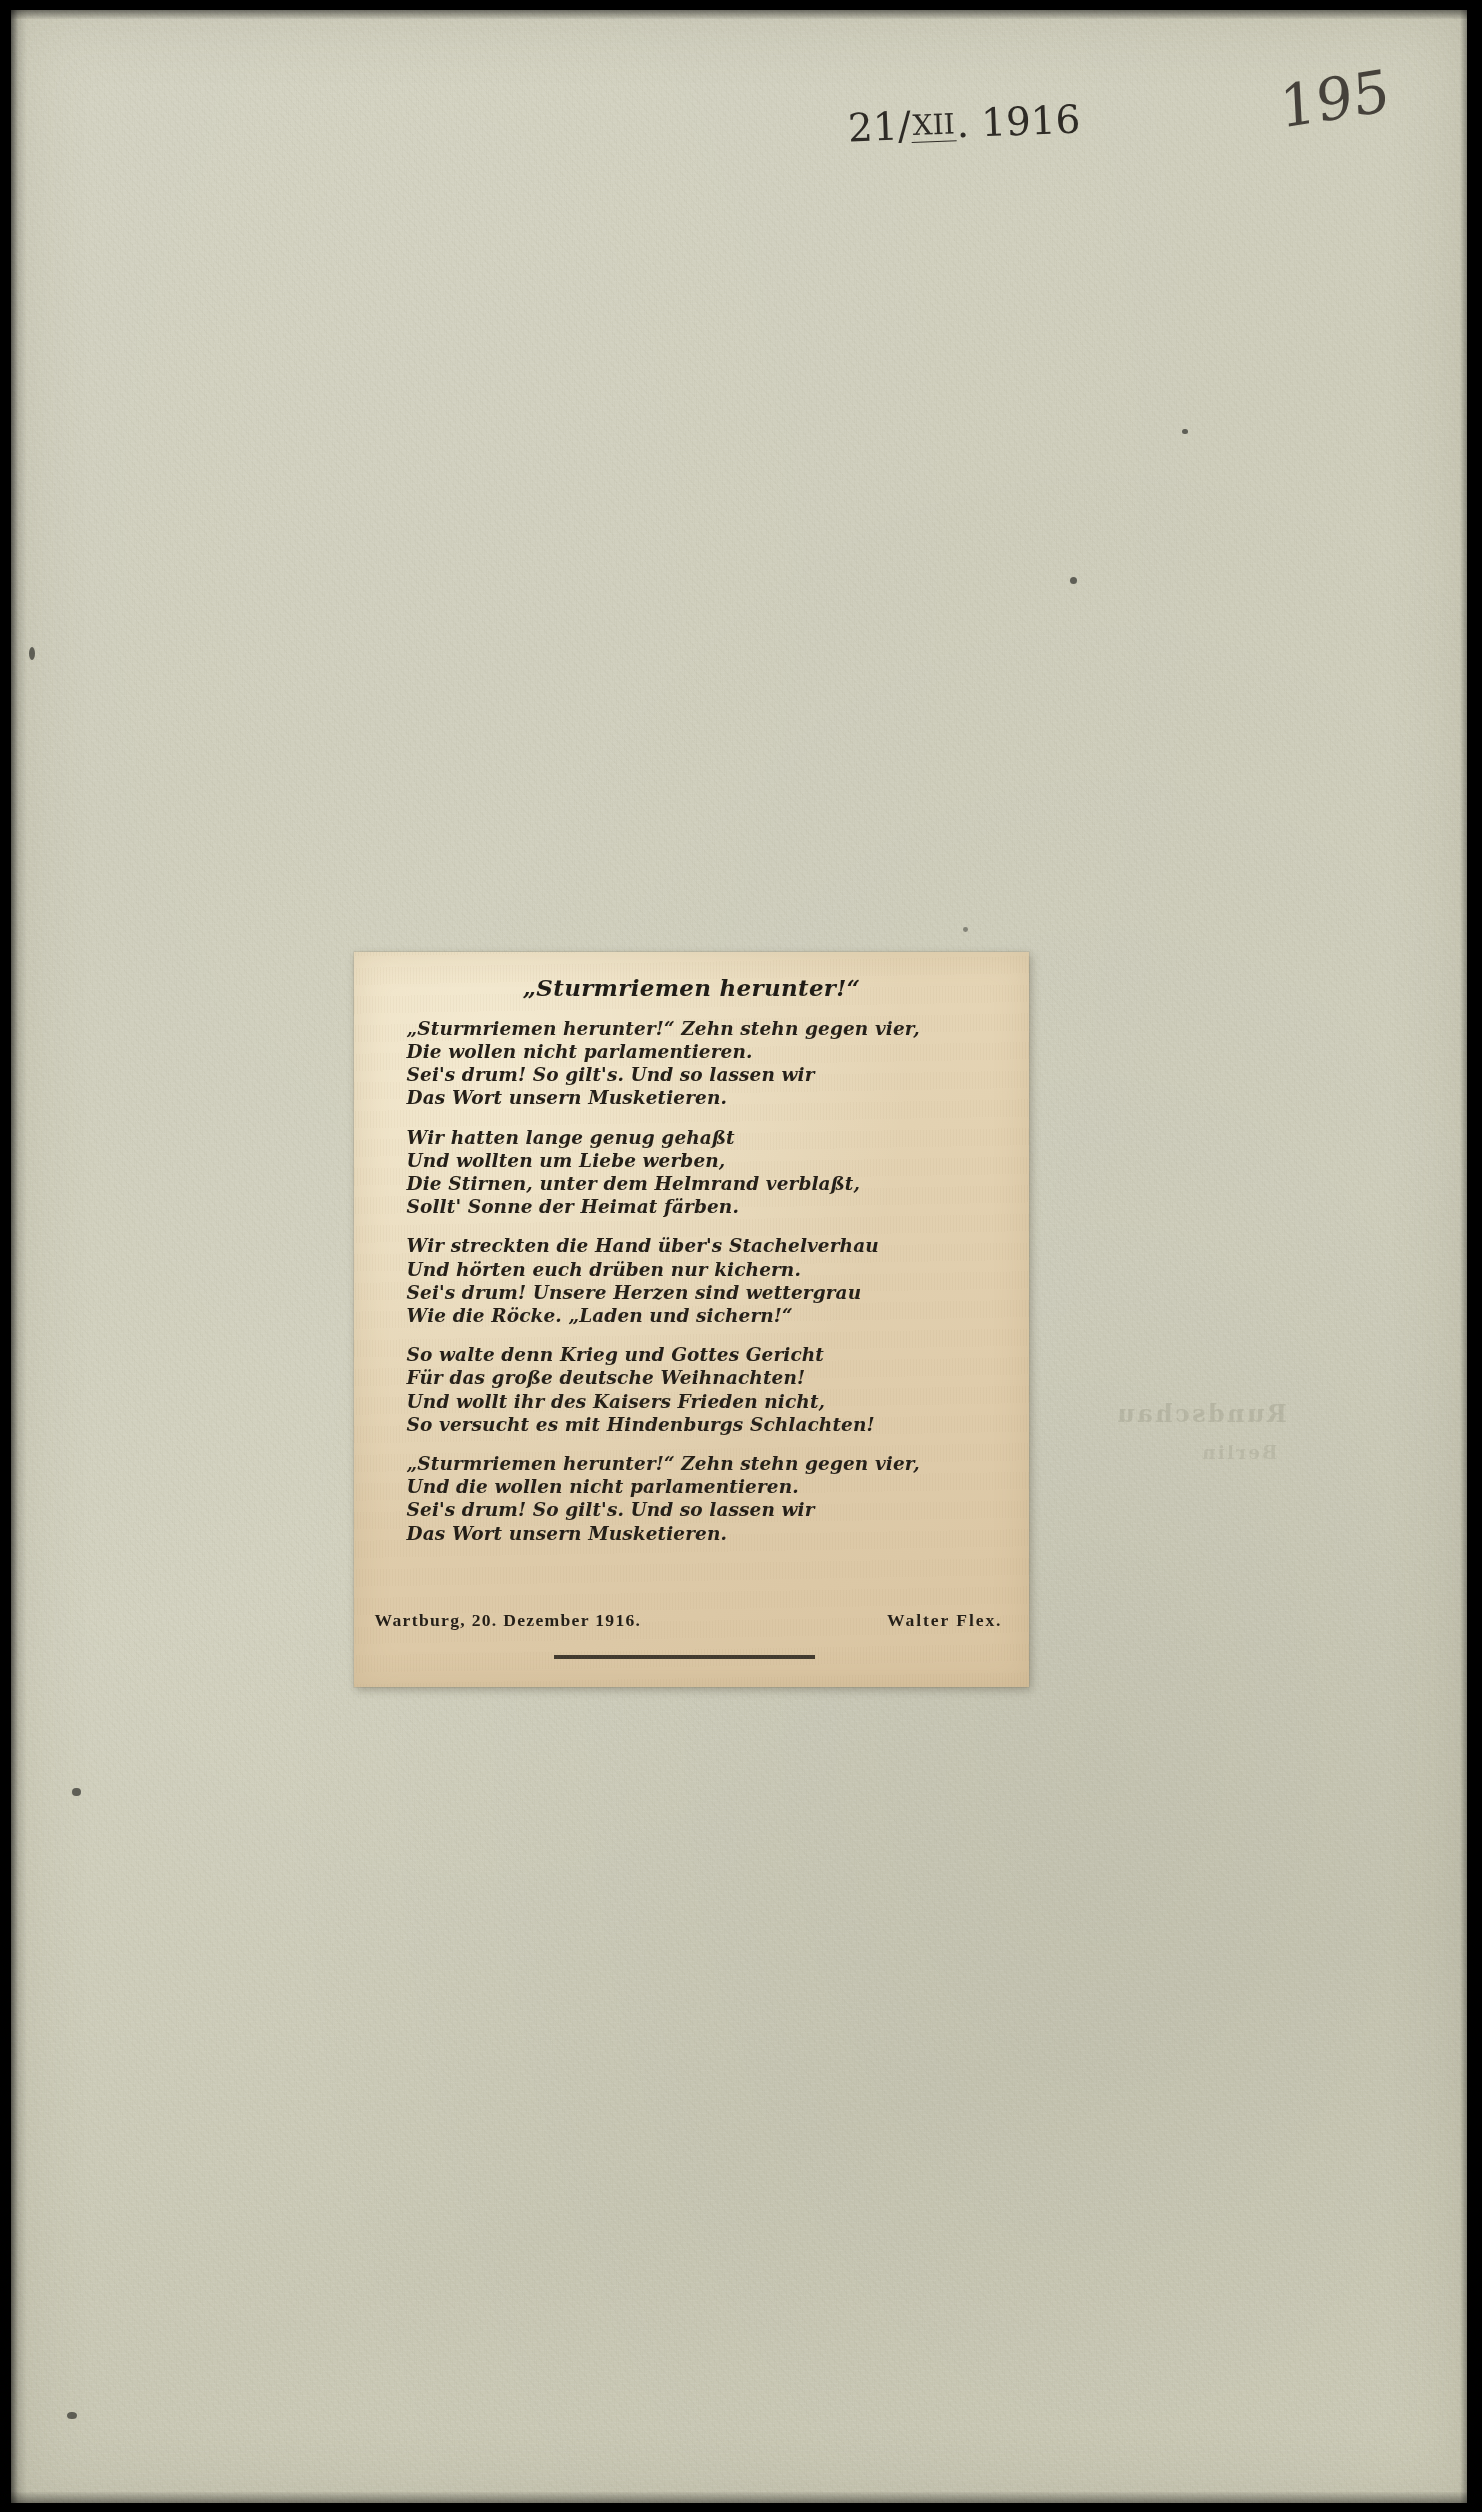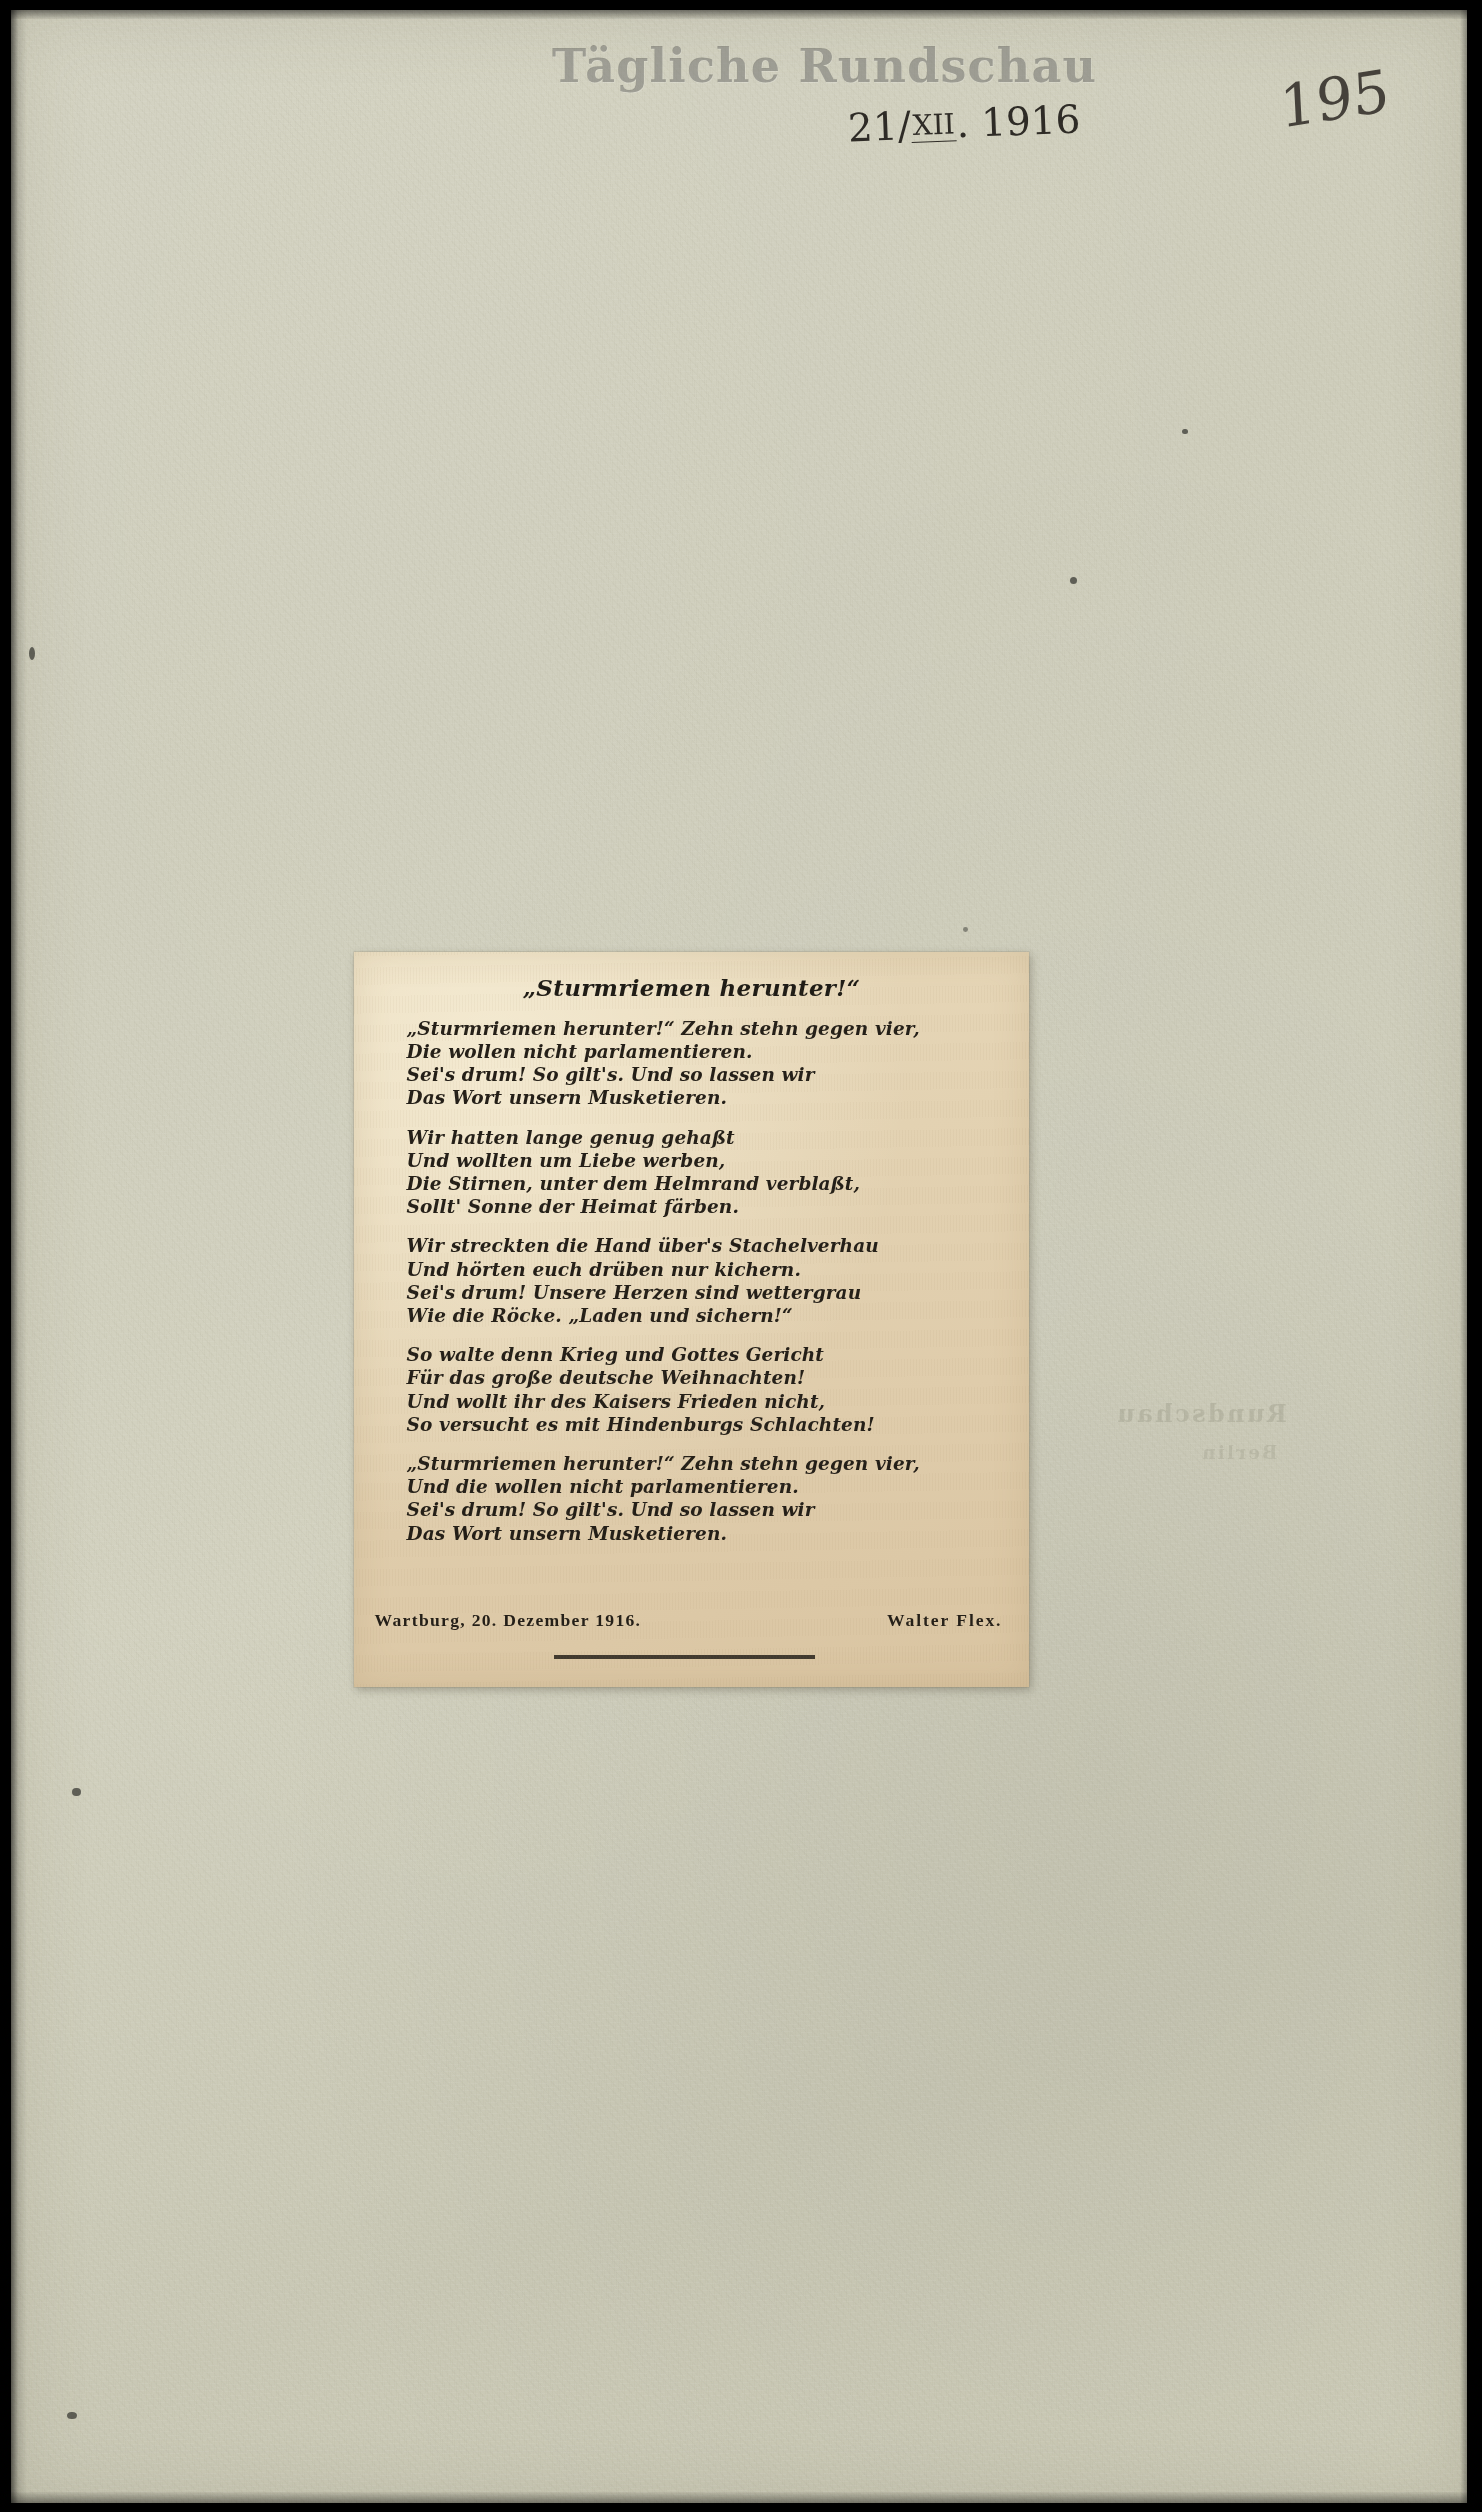--- a/index.html
+++ b/index.html
@@ -221,21 +221,20 @@
   <div class="torn-right"></div>
   <div class="torn-bottom"></div>
 
   <div class="speck" style="left:1171px; top:419px; width:5.5px; height:5.5px;"></div>
   <div class="speck" style="left:1059px; top:567px; width:7.3px; height:7.3px;"></div>
   <div class="speck" style="left:61px; top:1778px; width:8.5px; height:8.5px;"></div>
   <div class="speck" style="left:56px; top:2402px; width:9.7px; height:7.3px;"></div>
   <div class="speck" style="left:18px; top:637px; width:6px; height:13.3px;"></div>
   <div class="speck" style="left:952px; top:917px; width:4.9px; height:4.9px; opacity:0.5;"></div>
 
-  <div id="masthead">Tägliche Rundschau</div>
 
   <div class="ghost" style="left:1104px; top:1389px;">Rundschau</div>
   <div class="ghost" style="left:1189px; top:1432px; font-size:18px; opacity:0.8;">Berlin</div>
 
   <div id="handdate">
     <span>21/</span><span class="mon">XII</span><span>. 1916</span>
   </div>
 
   <div id="archno">195</div>
 

